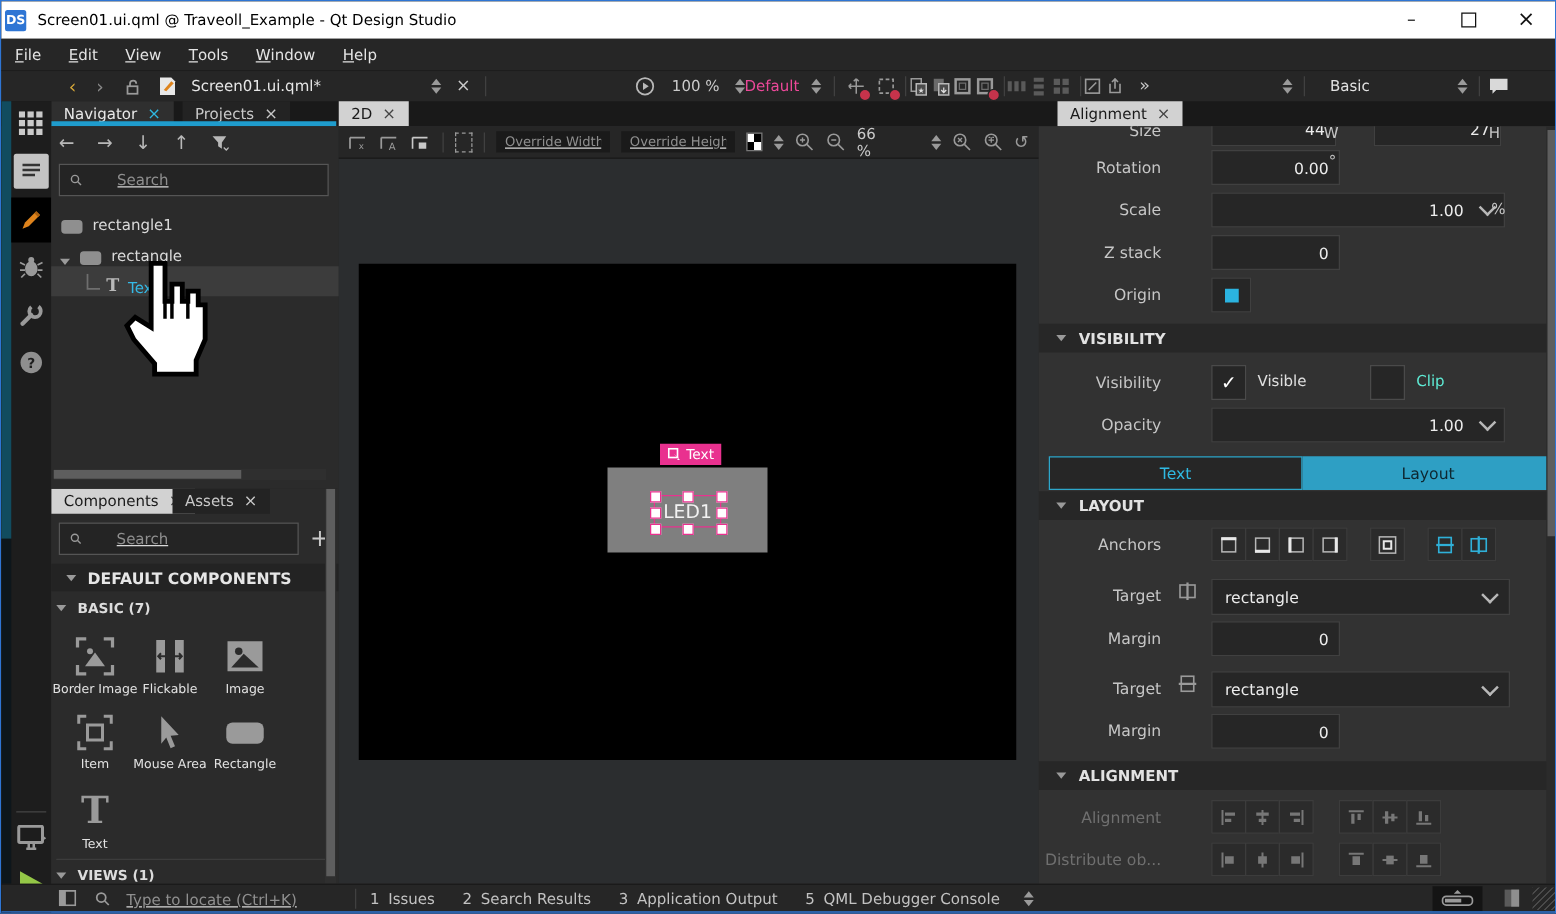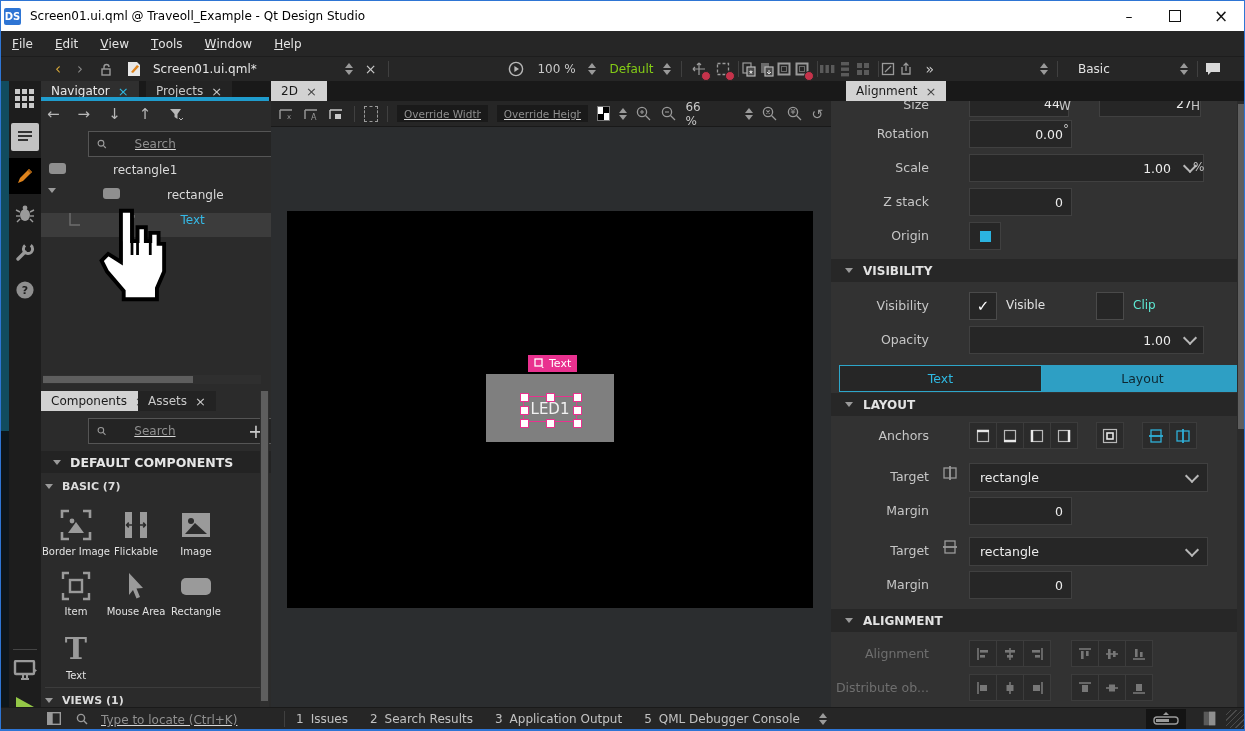--- a/index.html
+++ b/index.html
@@ -35,22 +35,22 @@
   .dtab .x{font-size:13px;line-height:1;}
   .litetab{background:#d2d2d2;color:#1a1a1a;}
   
   .modebar{left:0;top:80px;width:40px;height:651px;background:#1d1d1d;}
   .modestrip-top{left:0;top:80px;width:8px;height:350px;background:#114c5f;}
   .modestrip-bot{left:0;top:430px;width:8px;height:301px;background:#0d161b;}
   .mico{left:10px;width:28px;height:28px;display:flex;align-items:center;justify-content:center;}
   
   .panel-nav{left:40px;top:100px;width:230px;height:290px;background:#2b2b2b;}
   .panel-comp{left:40px;top:390px;width:230px;height:316px;background:#2b2b2b;overflow:hidden;}
-  .searchbox{background:#242424;border:1px solid #555;display:flex;align-items:center;gap:26px;padding:0 8px;margin-left:41px;}
-  .treerow{left:0;width:230px;height:24px;display:flex;align-items:flex-start;font-size:12px;color:#dadada;gap:39px;}
+  .searchbox{background:#242424;border:1px solid #555;display:flex;align-items:center;gap:26px;padding:0 8px;}
+  .treerow{left:0;width:230px;height:24px;display:flex;align-items:flex-end;font-size:12px;color:#dadada;}
   .nodeic{width:17px;height:11px;background:#8f8f8f;border-radius:3px;}
   .hdr{background:#232323;color:#e6e6e6;font-weight:bold;display:flex;align-items:center;gap:9px;padding-left:12px;}
   .caret{width:0;height:0;border-left:4px solid transparent;border-right:4px solid transparent;border-top:5px solid #9a9a9a;}
   .compitem{width:60px;display:flex;flex-direction:column;align-items:center;gap:5px;}
   .complabel{font-size:10px;color:#e2e2e2;white-space:nowrap;}
   
   .view2d{left:270px;top:100px;width:560px;height:606px;background:#2b2d2f;}
   .vtoolbar{left:0;top:0;width:560px;height:26px;background:#262626;border-bottom:1px solid #191919;display:flex;align-items:center;gap:9px;padding:0 8px;box-sizing:border-box;}
   .ovr{width:93px;height:17px;background:#1a1a1a;display:flex;align-items:center;padding:0 5px;}
   .ovr input{font-size:10.5px;}
@@ -135,21 +135,21 @@
       <svg width="16" height="16" viewBox="0 0 16 16">
           <circle cx="8" cy="8" r="6.6" fill="none" stroke="#b8b8b8" stroke-width="1.4"></circle>
           <path d="M6.4 5 L11 8 L6.4 11 z" fill="#b8b8b8"></path>
         </svg>
     </span>
     <span class="tbtxt" style="margin-left:12px">100 %</span>
     <span class="updown" style="margin-left:12px">
         <i class="up"></i>
         <i class="dn"></i>
       </span>
-    <span class="tbtxt" style="margin-left:14px;color:#84cc16">Default</span>
+    <span class="tbtxt" style="color:#ec4899">Default</span>
     <span class="updown" style="margin-left:10px">
         <i class="up"></i>
         <i class="dn"></i>
       </span>
     <span class="sep" style="margin-left:10px"></span>
 
     <span class="ticon" style="margin-left:8px">
       <svg width="14" height="14" viewBox="0 0 14 14">
           <path d="M7 1 v12 M1 7 h12 M7 1 l-2 2 M7 1 l2 2 M1 7 l2 -2 M1 7 l2 2" stroke="#9a9a9a" stroke-width="1.2" fill="none"></path>
         </svg>

